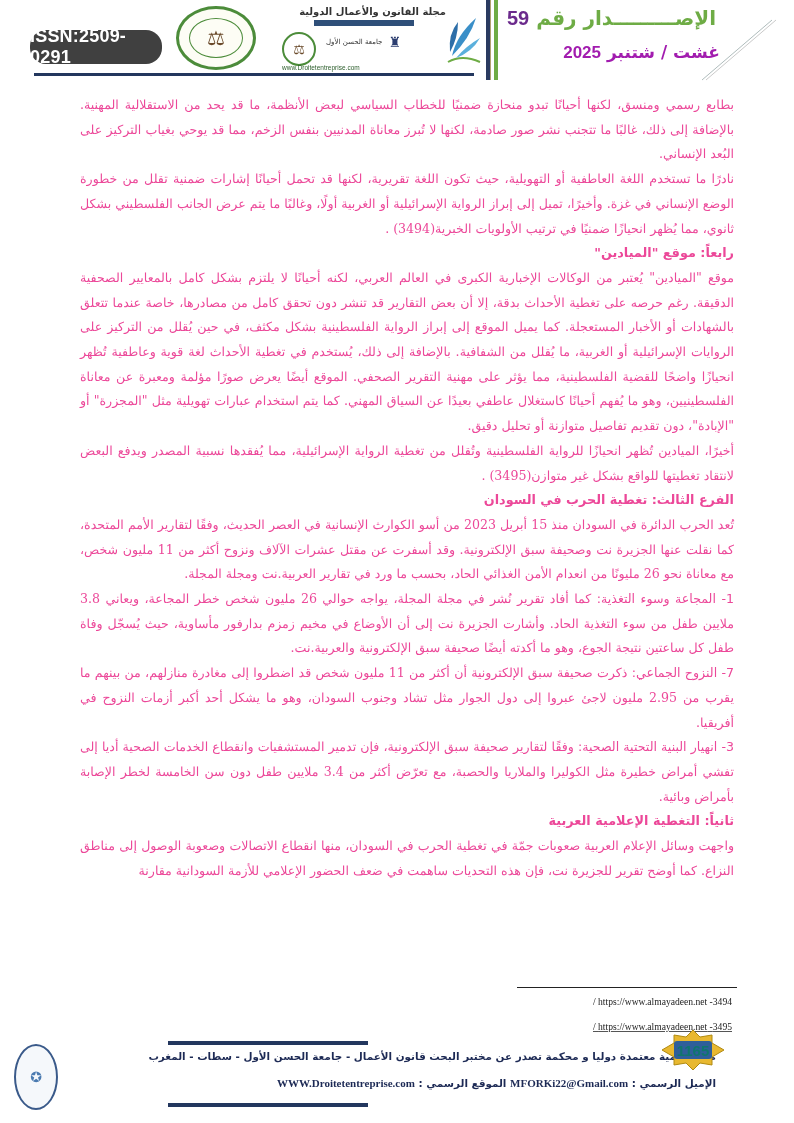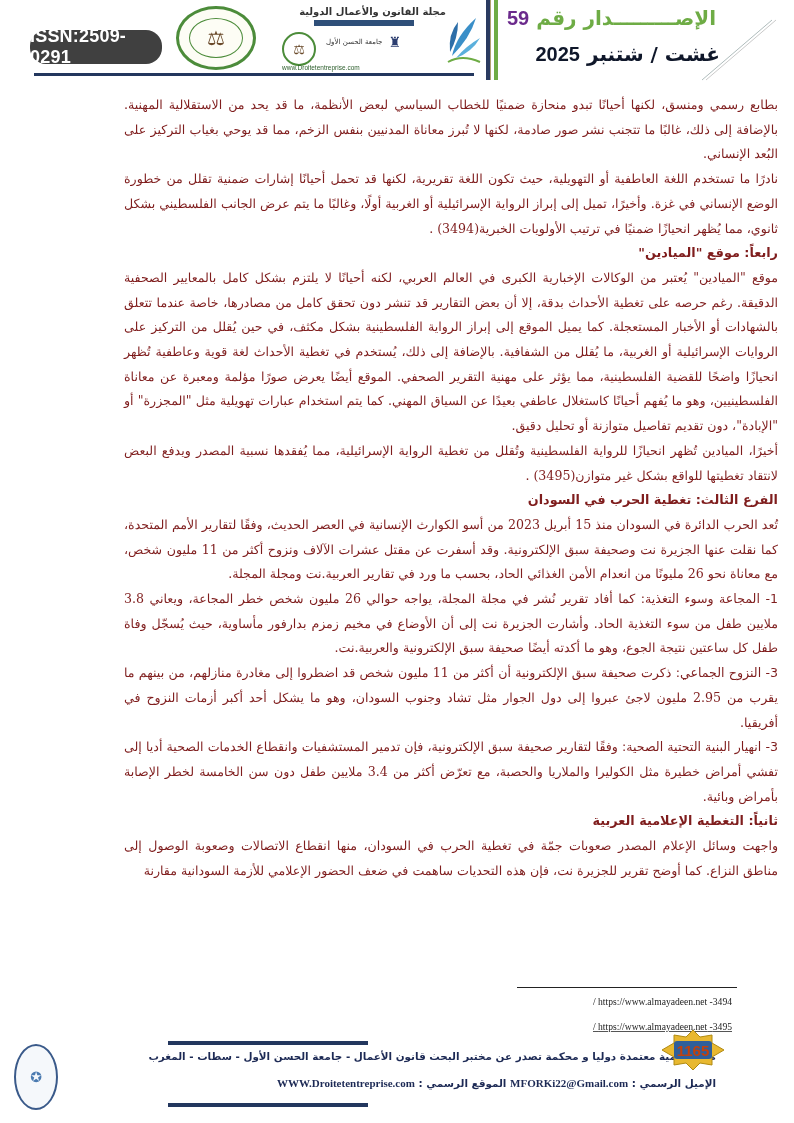--- a/index.html
+++ b/index.html
@@ -51,30 +51,30 @@
     .vbars { position: absolute; left: 486px; top: 0; width: 16px; height: 80px; }
     .vbars .b1 { position: absolute; left: 0; top: 0; width: 5px; height: 80px; background: #2a3a60; border-right: 1px solid #b0a070; }
     .vbars .b2 { position: absolute; left: 8px; top: 0; width: 4px; height: 80px; background: #6eac45; }
     .issue-line {
       position: absolute; left: 516px; top: 6px; width: 200px; height: 30px;
       direction: rtl; text-align: right; font-weight: bold; font-size: 20px; color: #6eac45; white-space: nowrap;
     }
     .issue-line .num { color: #6b2a8c; font-family: "Liberation Sans", sans-serif; }
     .date-line {
       position: absolute; left: 508px; top: 42px; width: 212px; height: 34px;
-      direction: rtl; text-align: right; font-weight: bold; font-size: 20px; color: #0f172a; white-space: nowrap;
+      direction: rtl; text-align: right; font-weight: bold; font-size: 17px; color: #a21caf; white-space: nowrap;
     }
     .date-line .yr { font-family: "Liberation Sans", sans-serif; }
     .diag { position: absolute; left: 700px; top: 18px; width: 90px; height: 64px; }
 
     
     .content {
       position: absolute; left: 80px; top: 93px; width: 654px;
       direction: rtl; text-align: justify; text-align-last: right;
-      font-family: "DejaVu Serif", serif; font-size: 12.6px; line-height: 24.7px; color: #7f1d1d; margin-left: 44px;
+      font-family: "DejaVu Serif", serif; font-size: 12.6px; line-height: 24.7px; color: #ec4899;
     }
     .content p { margin: 0; }
     .content .heading { font-family: "DejaVu Sans", sans-serif; font-weight: bold; font-size: 12.8px; }
     .content b { font-family: "DejaVu Sans", sans-serif; font-weight: normal; }
 
     
     .fn-rule { position: absolute; left: 517px; top: 987px; width: 220px; height: 1px; background: #222; }
     .footnote {
       position: absolute; right: 62px; font-family: "Liberation Serif", serif; font-size: 9.6px; color: #222;
       direction: ltr; text-align: right; white-space: nowrap;
@@ -94,21 +94,21 @@
       position: absolute; left: 120px; top: 1077px; width: 596px; direction: rtl; text-align: right;
       font-size: 10.4px; font-weight: bold; color: #1d2a55; white-space: nowrap;
     }
     .foot-line2 .ltr { font-family: "Liberation Serif", serif; direction: ltr; unicode-bidi: embed; font-size: 11px; }
     .page-badge {
       position: absolute; left: 662px; top: 1030px; width: 62px; height: 40px;
     }
     .page-badge .num {
       position: absolute; left: 0; top: 0; width: 62px; height: 40px;
       display: flex; align-items: center; justify-content: center;
-      font-family: "Liberation Sans", sans-serif; font-weight: bold; font-size: 15px; color: #c2410c;
+      font-family: "Liberation Sans", sans-serif; font-weight: bold; font-size: 15px; color: #0f766e;
     }
     .foot-seal {
       position: absolute; left: 14px; top: 1044px; width: 44px; height: 66px;
       border: 2px solid #3a5a8a; border-radius: 50%; background: #f5f8fb;
       display: flex; align-items: center; justify-content: center; font-size: 14px; color: #4a7ab0;
     }
   </style>
 </head>
 <body>
 
@@ -158,24 +158,24 @@
 
 <div class="content">
   <p>بطابع رسمي ومنسق، لكنها أحيانًا تبدو منحازة ضمنيًا للخطاب السياسي لبعض الأنظمة، ما قد يحد من الاستقلالية المهنية. بالإضافة إلى ذلك، غالبًا ما تتجنب نشر صور صادمة، لكنها لا تُبرز معاناة المدنيين بنفس الزخم، مما قد يوحي بغياب التركيز على البُعد الإنساني.</p>
   <p>نادرًا ما تستخدم اللغة العاطفية أو التهويلية، حيث تكون اللغة تقريرية، لكنها قد تحمل أحيانًا إشارات ضمنية تقلل من خطورة الوضع الإنساني في غزة. وأخيرًا، تميل إلى إبراز الرواية الإسرائيلية أو الغربية أولًا، وغالبًا ما يتم عرض الجانب الفلسطيني بشكل ثانوي، مما يُظهر انحيازًا ضمنيًا في ترتيب الأولويات الخبرية(3494) .</p>
   <p class="heading">رابعاً: موقع "الميادين"</p>
   <p>موقع "الميادين" يُعتبر من الوكالات الإخبارية الكبرى في العالم العربي، لكنه أحيانًا لا يلتزم بشكل كامل بالمعايير الصحفية الدقيقة. رغم حرصه على تغطية الأحداث بدقة، إلا أن بعض التقارير قد تنشر دون تحقق كامل من مصادرها، خاصة عندما تتعلق بالشهادات أو الأخبار المستعجلة. كما يميل الموقع إلى إبراز الرواية الفلسطينية بشكل مكثف، في حين يُقلل من التركيز على الروايات الإسرائيلية أو الغربية، ما يُقلل من الشفافية. بالإضافة إلى ذلك، يُستخدم في تغطية الأحداث لغة قوية وعاطفية تُظهر انحيازًا واضحًا للقضية الفلسطينية، مما يؤثر على مهنية التقرير الصحفي. الموقع أيضًا يعرض صورًا مؤلمة ومعبرة عن معاناة الفلسطينيين، وهو ما يُفهم أحيانًا كاستغلال عاطفي بعيدًا عن السياق المهني. كما يتم استخدام عبارات تهويلية مثل "المجزرة" أو "الإبادة"، دون تقديم تفاصيل متوازنة أو تحليل دقيق.</p>
   <p>أخيرًا، الميادين تُظهر انحيازًا للرواية الفلسطينية وتُقلل من تغطية الرواية الإسرائيلية، مما يُفقدها نسبية المصدر ويدفع البعض لانتقاد تغطيتها للواقع بشكل غير متوازن(3495) .</p>
   <p class="heading">الفرع الثالث: تغطية الحرب في السودان</p>
   <p>تُعد الحرب الدائرة في السودان منذ 15 أبريل 2023 من أسو الكوارث الإنسانية في العصر الحديث، وفقًا لتقارير الأمم المتحدة، كما نقلت عنها الجزيرة نت وصحيفة سبق الإلكترونية. وقد أسفرت عن مقتل عشرات الآلاف ونزوح أكثر من 11 مليون شخص، مع معاناة نحو 26 مليونًا من انعدام الأمن الغذائي الحاد، بحسب ما ورد في تقارير العربية.نت ومجلة المجلة.</p>
   <p><b>1- المجاعة وسوء التغذية:</b><span> كما أفاد تقرير نُشر في مجلة المجلة، يواجه حوالي 26 مليون شخص خطر المجاعة، ويعاني 3.8 ملايين طفل من سوء التغذية الحاد. وأشارت الجزيرة نت إلى أن الأوضاع في مخيم زمزم بدارفور مأساوية، حيث يُسجّل وفاة طفل كل ساعتين نتيجة الجوع، وهو ما أكدته أيضًا صحيفة سبق الإلكترونية والعربية.نت.</span></p>
-  <p><b>3- النزوح الجماعي:</b><span> ذكرت صحيفة سبق الإلكترونية أن أكثر من 11 مليون شخص قد اضطروا إلى مغادرة منازلهم، من بينهم ما يقرب من 2.95 مليون لاجئ عبروا إلى دول الجوار مثل تشاد وجنوب السودان، وهو ما يشكل أحد أكبر أزمات النزوح في أفريقيا.</span></p>
+  <p><b>7- النزوح الجماعي:</b><span> ذكرت صحيفة سبق الإلكترونية أن أكثر من 11 مليون شخص قد اضطروا إلى مغادرة منازلهم، من بينهم ما يقرب من 2.95 مليون لاجئ عبروا إلى دول الجوار مثل تشاد وجنوب السودان، وهو ما يشكل أحد أكبر أزمات النزوح في أفريقيا.</span></p>
   <p><b>3- انهيار البنية التحتية الصحية:</b><span> وفقًا لتقارير صحيفة سبق الإلكترونية، فإن تدمير المستشفيات وانقطاع الخدمات الصحية أديا إلى تفشي أمراض خطيرة مثل الكوليرا والملاريا والحصبة، مع تعرّض أكثر من 3.4 ملايين طفل دون سن الخامسة لخطر الإصابة بأمراض وبائية.</span></p>
   <p class="heading">ثانياً: التغطية الإعلامية العربية</p>
-  <p>واجهت وسائل الإعلام المصدر صعوبات جمّة في تغطية الحرب في السودان، منها انقطاع الاتصالات وصعوبة الوصول إلى مناطق النزاع. كما أوضح تقرير للجزيرة نت، فإن هذه التحديات ساهمت في ضعف الحضور الإعلامي للأزمة السودانية مقارنة</p>
+  <p>واجهت وسائل الإعلام العربية صعوبات جمّة في تغطية الحرب في السودان، منها انقطاع الاتصالات وصعوبة الوصول إلى مناطق النزاع. كما أوضح تقرير للجزيرة نت، فإن هذه التحديات ساهمت في ضعف الحضور الإعلامي للأزمة السودانية مقارنة</p>
 </div>
 
 <div class="fn-rule"></div>
 <div class="footnote fn1">
   <span>/ </span><span>https://www.almayadeen.net</span><span> -</span><span>3494</span>
 </div>
 <div class="footnote fn2">
   <span>/ </span><span>https://www.almayadeen.net</span><span> -</span><span>3495</span>
 </div>
 

